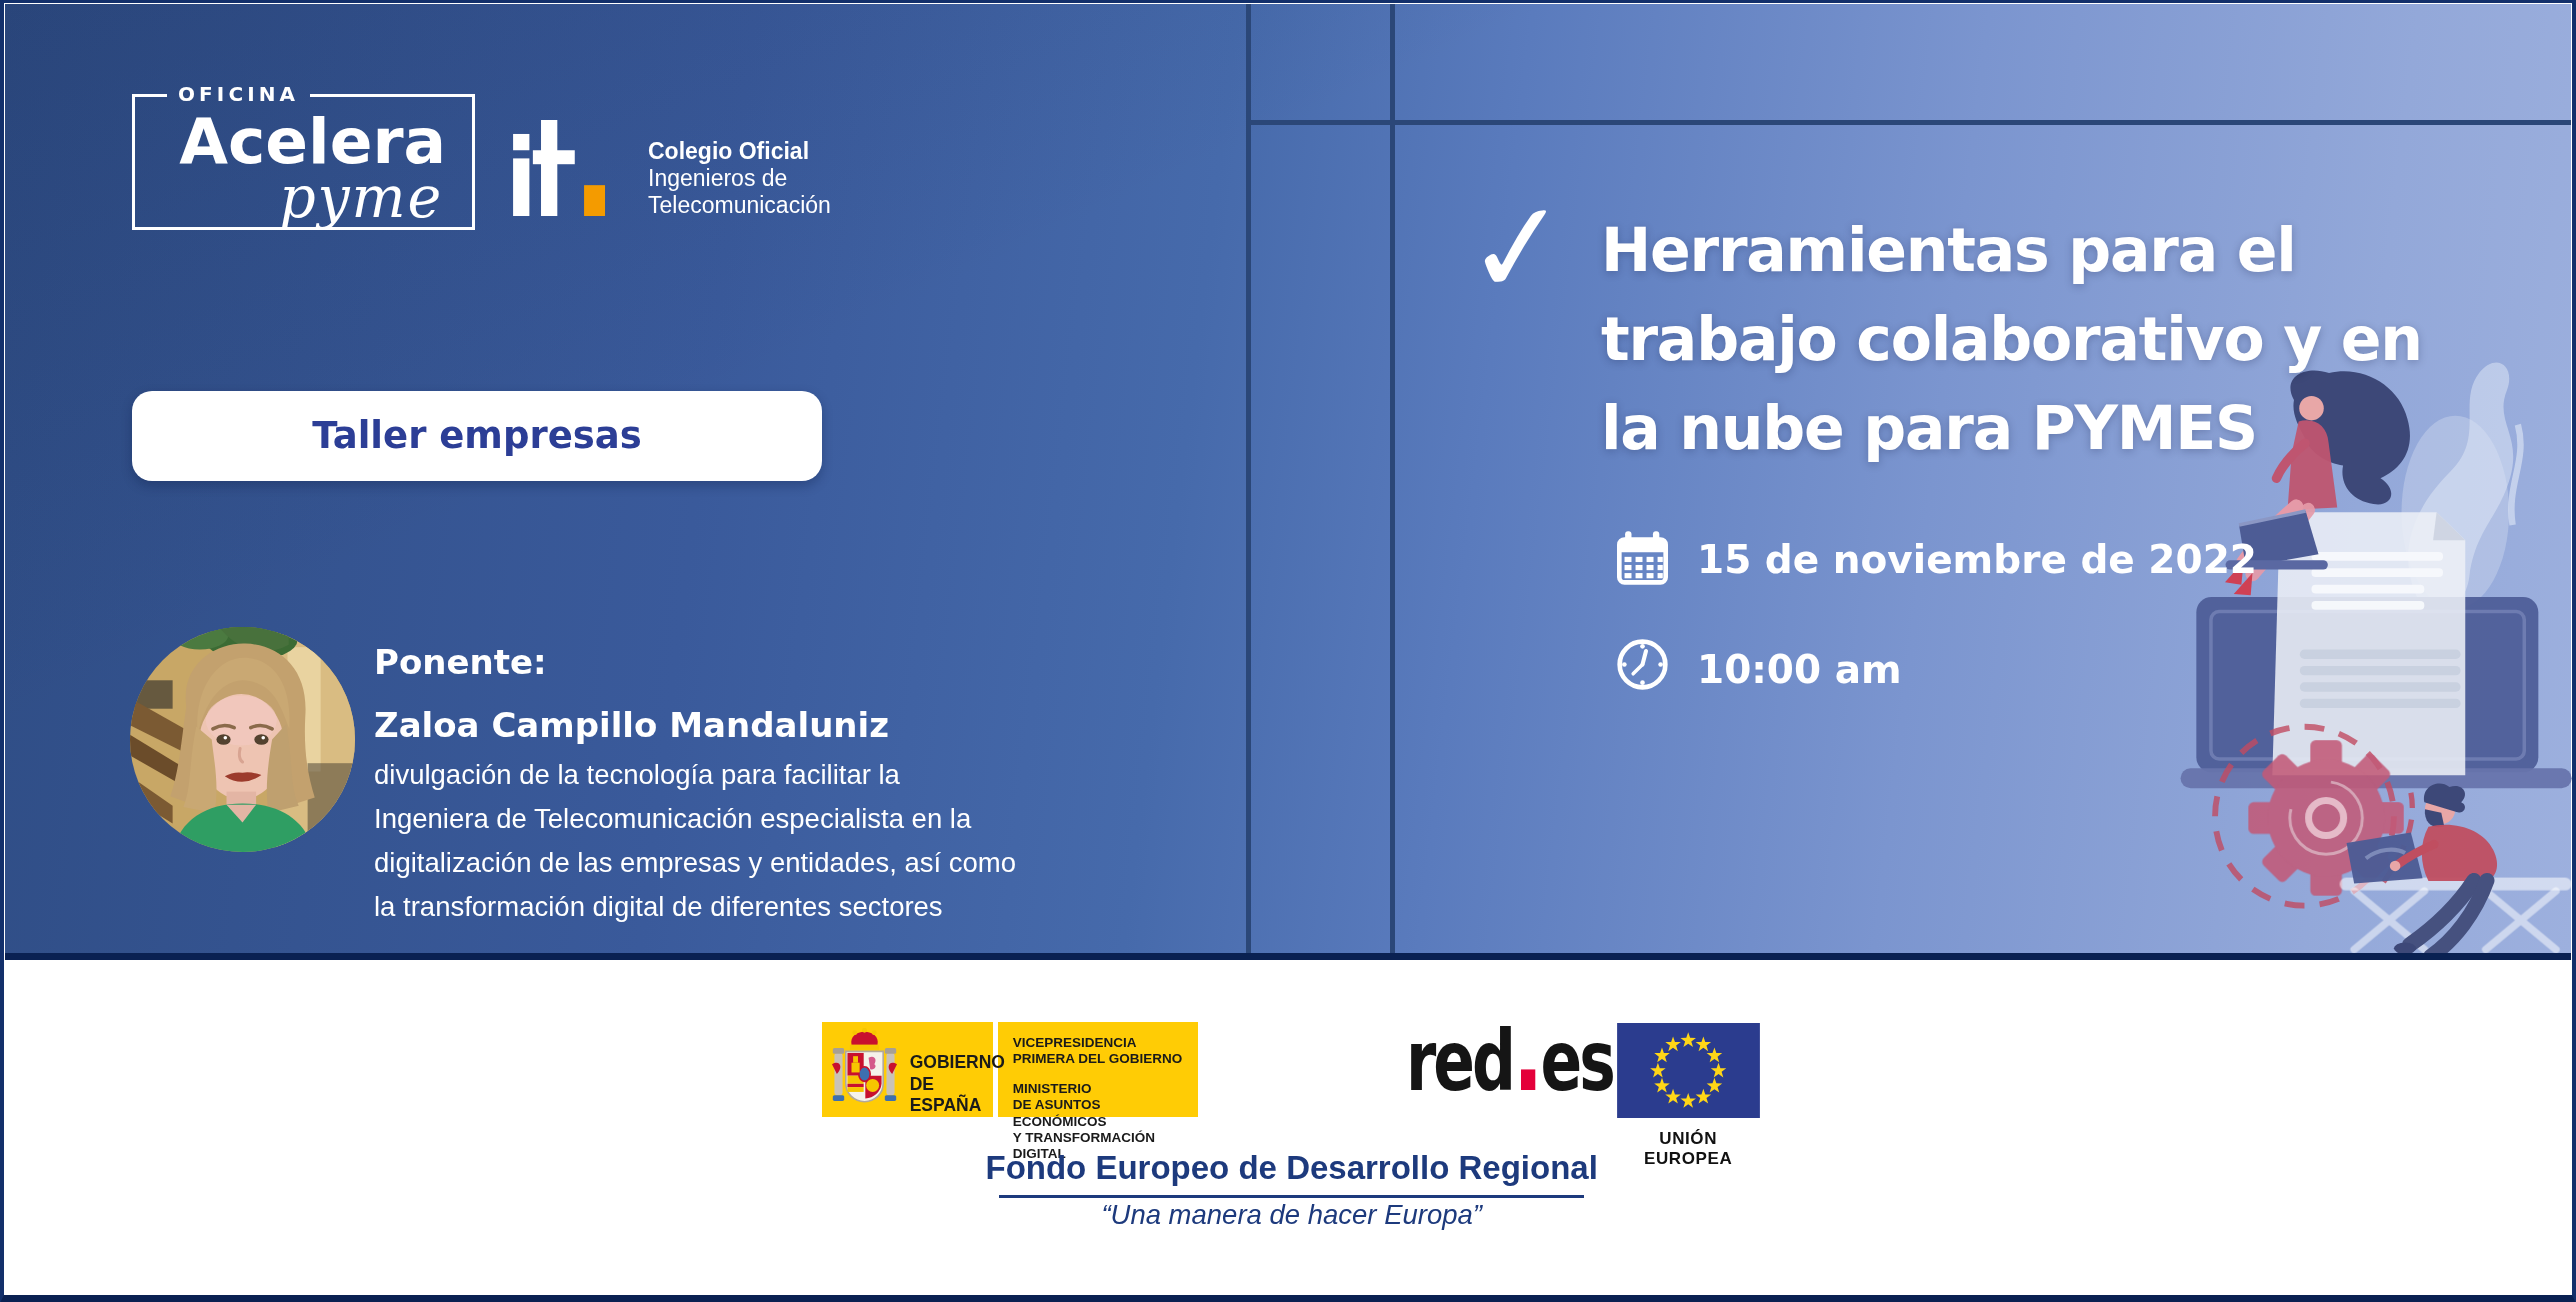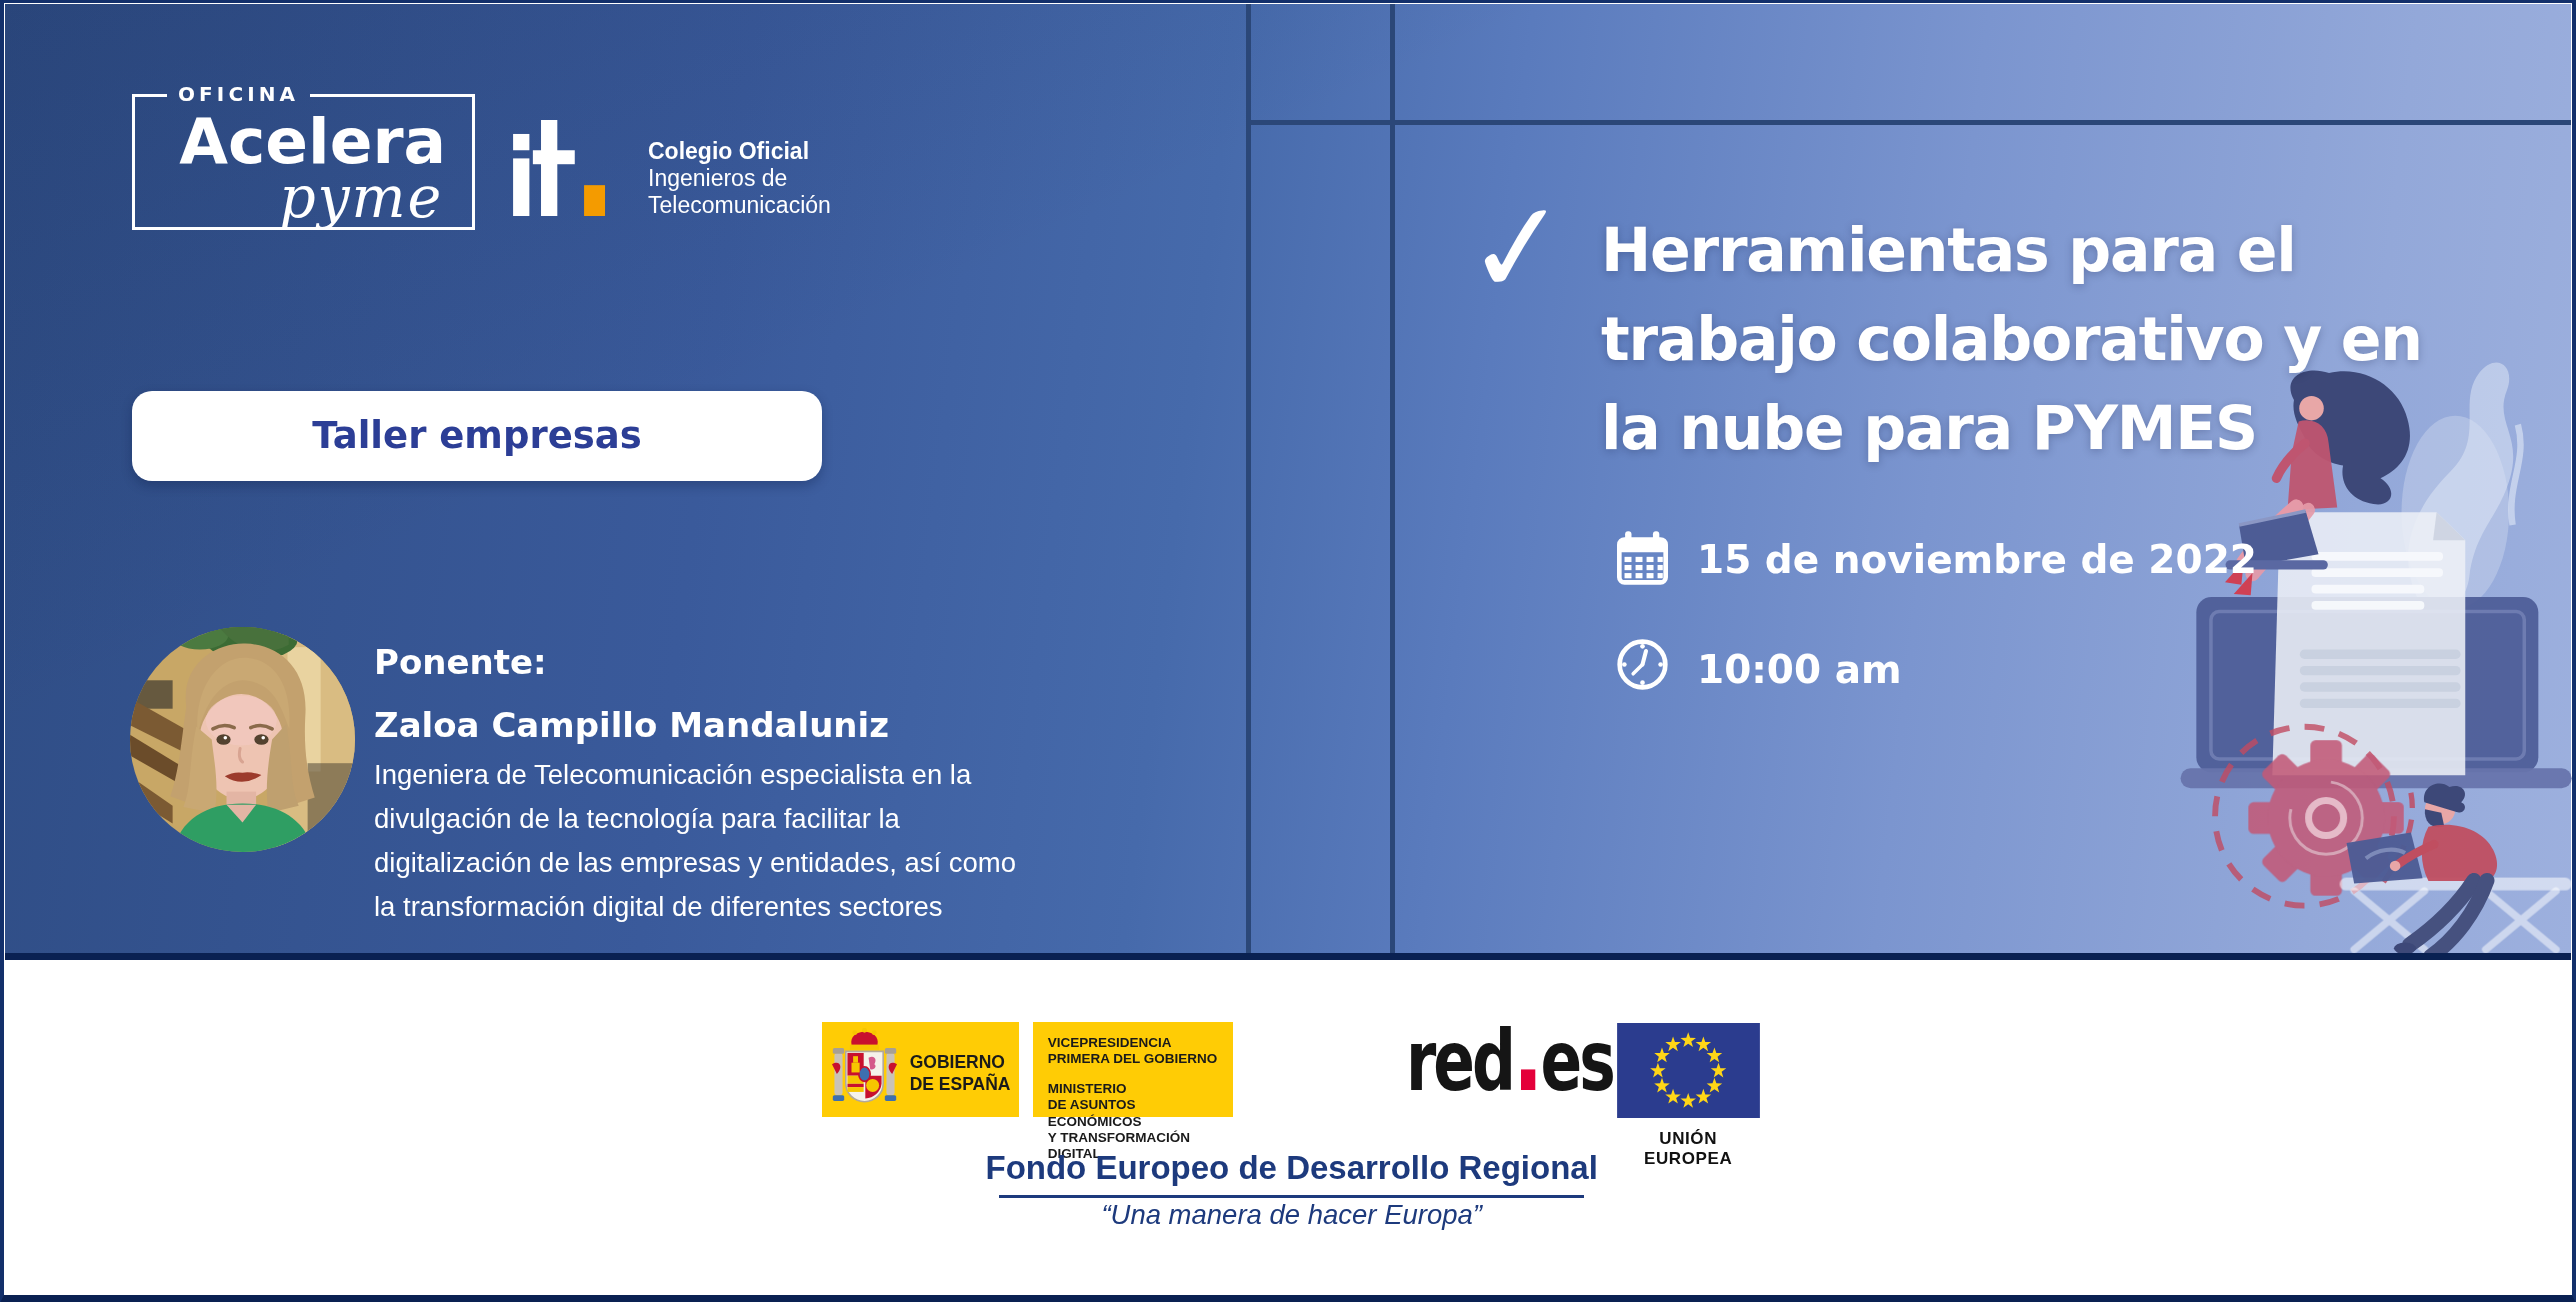--- a/index.html
+++ b/index.html
@@ -73,21 +73,21 @@
   .date-text { position:absolute; left:1697px; top:537px; color:#fff; font-size:39px; z-index:5; }
   .time-icon { position:absolute; left:1615px; top:637px; z-index:5; }
   .time-text { position:absolute; left:1697px; top:647px; color:#fff; font-size:39px; z-index:5; }
 
   .illus { position:absolute; left:1930px; top:331px; width:642px; height:622px; z-index:2; }
 
   
   .footer { position:absolute; left:4.7px; right:4.7px; top:960px; height:334px; background:#ffffff; z-index:5; }
   .gov-row { position:absolute; left:817px; top:62px; display:flex; }
   .gbox { height:95px; }
-  .gbox1 { width:197px; background:#ffcc05; position:relative; margin-right:14px; }
+  .gbox1 { width:171px; background:#ffcc05; position:relative; margin-right:5px; }
   .gbox1 .crest { position:absolute; left:10.5px; top:5.8px; }
   .gbox1 .gtxt { position:absolute; left:88px; top:30px; color:#1a1a1a; font-size:17.5px; font-weight:700; line-height:21.6px; }
   .gbox2 { width:200px; background:#ffcc05; padding:13px 0 0 15px; margin-right:1.8px; }
   .gbox2 div, .gbox3 .stxt div { color:#1a1a1a; font-size:13.5px; font-weight:600; line-height:16.4px; }
   .gbox2 .gap { height:13px; }
   .gbox3 { width:152px; background:#ffffff; position:relative; }
   .gbox3 .graybar { position:absolute; left:0; top:0; width:100%; height:11.7px; background:#d9d9d9; }
   .gbox3 .stxt { position:absolute; left:4.7px; top:56px; }
 
   .redes { position:absolute; left:1401px; top:56px; color:#151515; font-size:83px; letter-spacing:-4.1px;
@@ -170,22 +170,22 @@
       <path d="M 160 252 Q 190 272 222 250 Q 206 244 190 246 Q 174 244 160 252 Z" fill="#9c3b2c"></path>
       <rect x="163" y="278" width="50" height="42" fill="#e3b5a4"></rect>
       <path d="M 72 380 C 84 326 128 298 190 298 C 252 298 298 326 310 380 Z" fill="#2f9e63"></path>
       <path d="M 163 300 L 190 330 L 213 300 Z" fill="#e3b5a4"></path>
     </svg>
   </div>
 
   <div class="ponente-label disp">Ponente:</div>
   <div class="speaker-name disp">Zaloa Campillo Mandaluniz</div>
   <div class="bio">
+    <div>divulgación de la tecnología para facilitar la</div>
     <div>Ingeniera de Telecomunicación especialista en la</div>
-    <div>divulgación de la tecnología para facilitar la</div>
     <div>digitalización de las empresas y entidades, así como</div>
     <div>la transformación digital de diferentes sectores</div>
   </div>
 
   <svg class="illus" viewBox="0 0 1097 1064">
     <path d="M 840 470 C 790 380 830 300 890 240 C 950 180 900 120 940 70 C 970 35 1002 62 986 102 C 965 155 1012 180 992 250 C 972 320 932 340 922 420 C 916 470 870 502 840 470 Z" fill="#e2eaf7" opacity=".5"></path>
     <ellipse cx="898" cy="310" rx="92" ry="165" fill="#e2eaf7" opacity=".32"></ellipse>
     <path d="M 1005 160 C 1022 222 985 262 996 332" stroke="#e8eef9" stroke-width="11" fill="none" opacity=".55"></path>
 
     <rect x="455" y="455" width="585" height="300" rx="26" fill="#4c5b96" opacity=".92"></rect>

